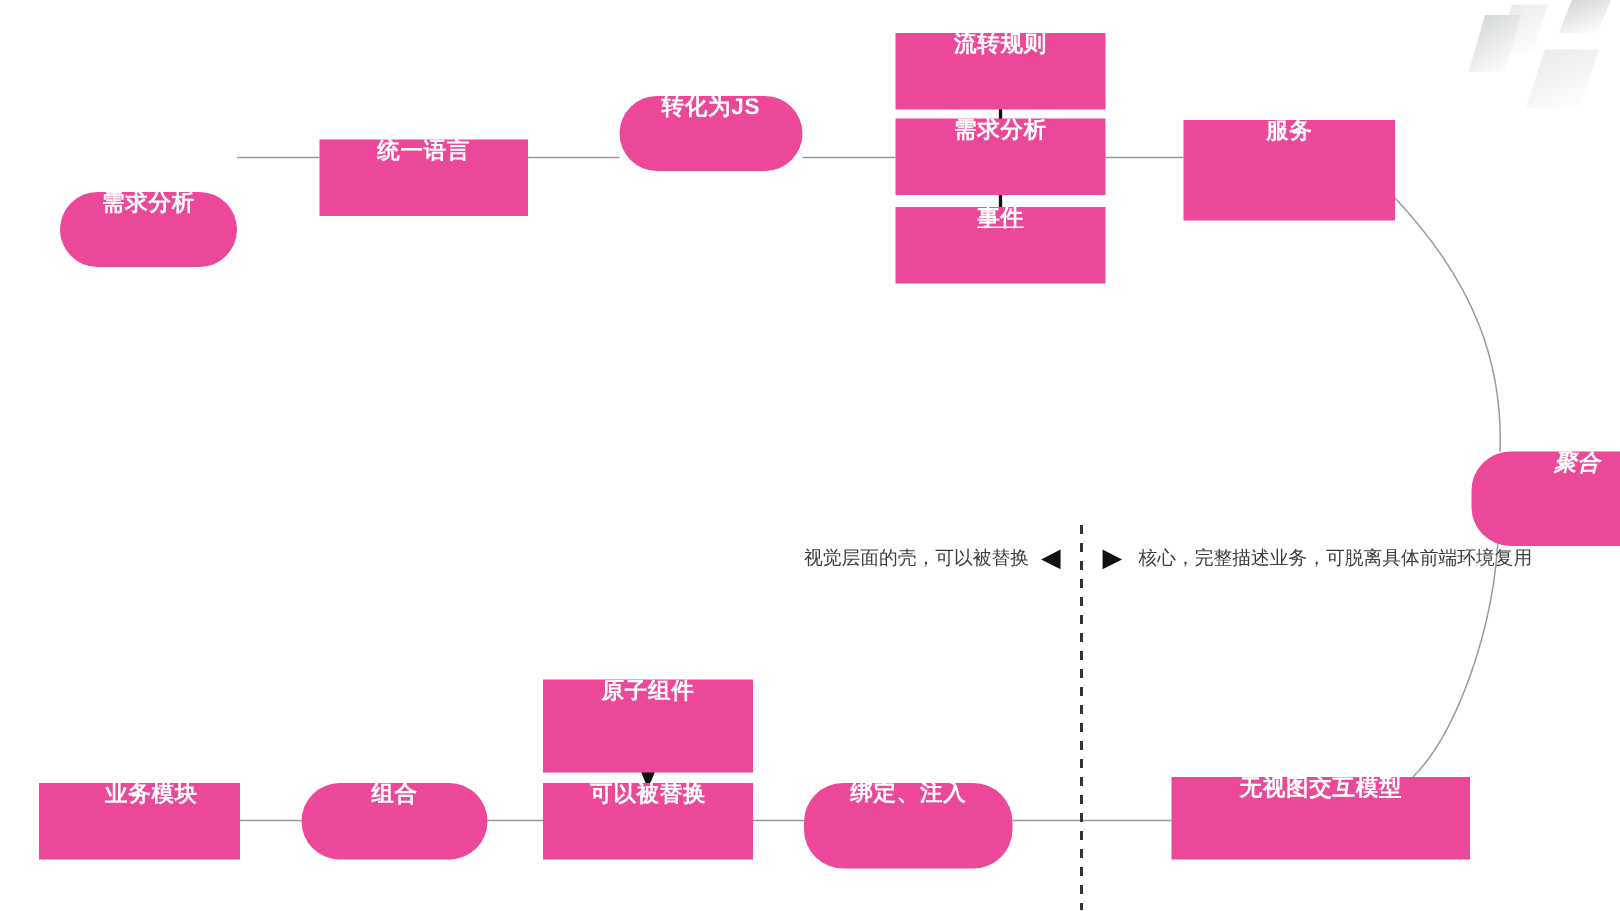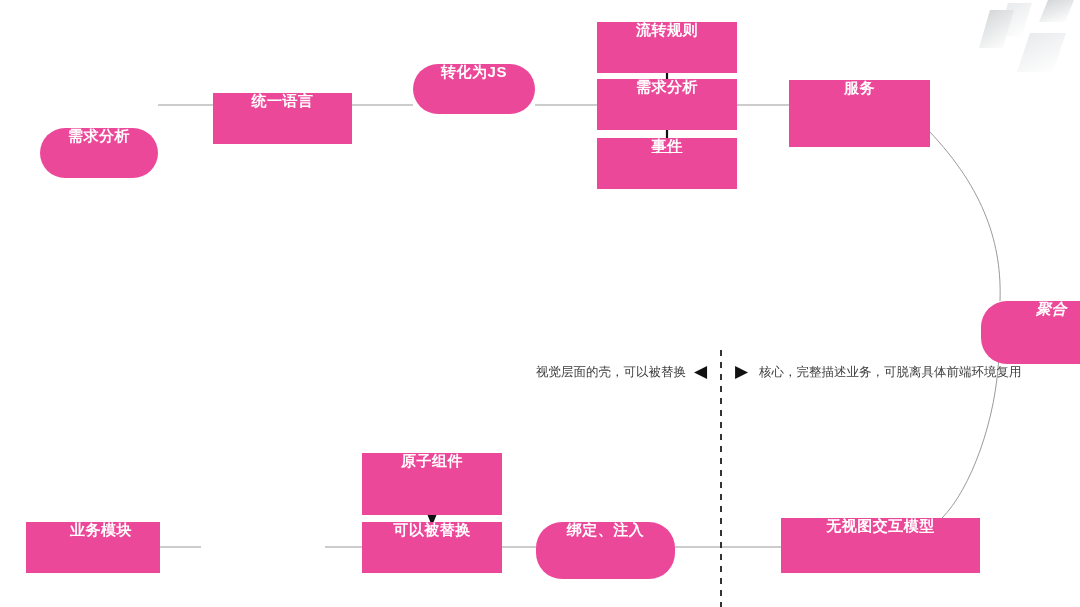--- a/index.html
+++ b/index.html
@@ -169,26 +169,29 @@
   </div>
 
   <div class="node rect" style="left:362px; top:421px; width:140px; height:62px;margin-top:32px;">
     <span>原子组件</span>
   </div>
 
   <div class="node rect" style="left:26px;  top:522px; width:134px; height:51px;padding-left:16px;">
     <span>业务模块</span>
   </div>
 
+  <div class="node rounded" style="left:201px; top:522px; width:124px; height:51px;">
+    <span>组合</span>
+  </div>
 
   <div class="node rect" style="left:362px; top:522px; width:140px; height:51px;">
     <span>可以被替换</span>
   </div>
 
-  <div class="node rounded" style="left:536px; top:522px; width:139px; height:57px;">
+  <div class="node rounded" style="left:536px; top:522px; width:139px; height:57px;font-family:Liberation Mono, monospace;">
     <span>绑定、注入</span>
   </div>
 
   <div class="node rect" style="left:781px; top:518px; width:199px; height:55px;">
     <span>无视图交互模型</span>
   </div>
 
   <div class="annot" style="left:536px; top:366px;">视觉层面的壳，可以被替换</div>
 
   <div class="arrow-glyph" style="left:694px; top:363px;">◀</div>

